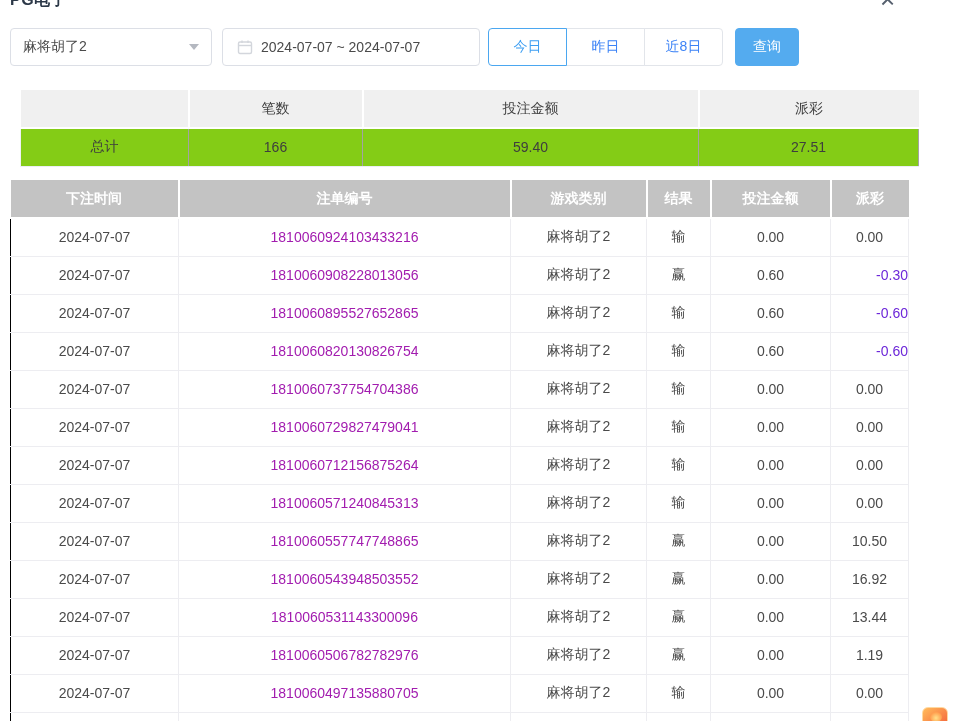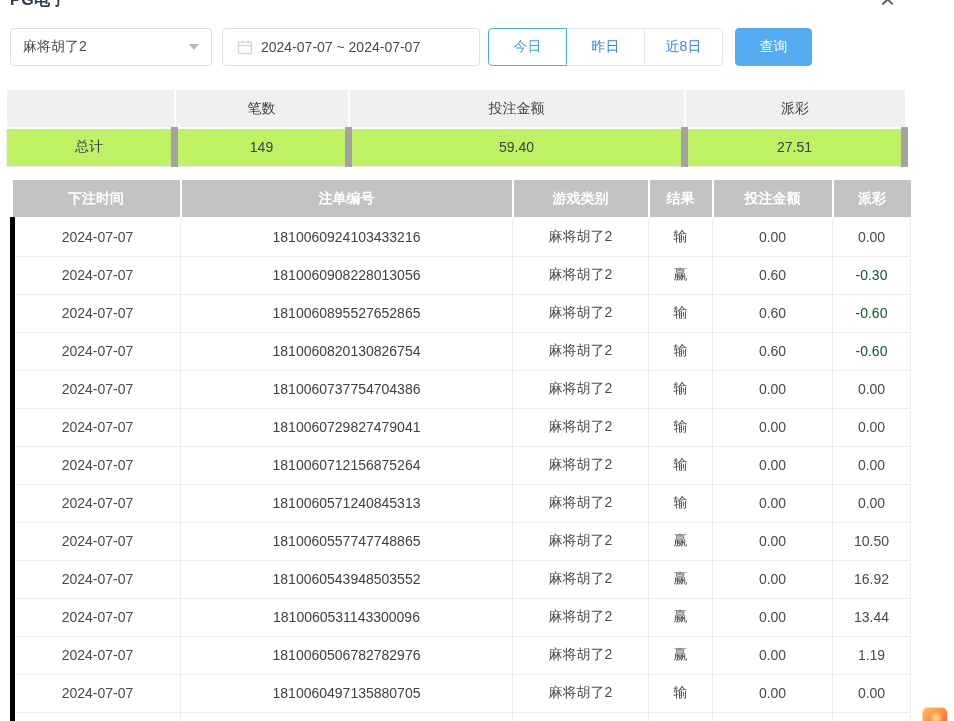--- a/index.html
+++ b/index.html
@@ -62,57 +62,57 @@
     font-family: inherit;
   }
   .seg-btn + .seg-btn { margin-left: -1px; }
   .seg-btn:first-child { border-radius: 4px 0 0 4px; }
   .seg-btn:last-child { border-radius: 0 4px 4px 0; text-align: center; }
   .seg-btn.active {
     border: 1px solid #4ba7f0; color: #3d9ef2; position: relative; z-index: 2;
     border-radius: 4px 0 0 4px;
   }
   .query-btn {
-    width: 77px; height: 38px; margin-left: 12px;
+    width: 64px; height: 38px; margin-left: 12px;
     background: #54abef; border: 1px solid #54abef; border-radius: 4px;
     color: #fff; font-size: 14px; cursor: pointer;
     font-family: inherit;
   }
 
   
   table { border-collapse: collapse; table-layout: fixed; }
   td, th { height: 38px; text-align: center; font-size: 14px; overflow: hidden; white-space: nowrap; }
 
   
-  .summary-table { position: absolute; top: 90px; left: 6px; width: 898px; }
+  .summary-table { position: absolute; top: 90px; left: 20px; width: 898px; }
   .summary-table th {
     background: #f0f0f0; color: #404040; font-weight: normal;
     border-right: 2px solid #fff; border-bottom: 2px solid #fff;
   }
   .summary-table th:last-child { border-right: none; }
   .summary-table td {
-    background: #bef264; color: #3e3e3e;
-    border-right: 7px solid #a3a3a3; border-bottom: 1px solid #ebeef5;
+    background: #84cc16; color: #3e3e3e;
+    border-right: 1px solid #a3a3a3; border-bottom: 1px solid #ebeef5;
   }
   .summary-table td:first-child { border-left: 1px solid #f0f2f5; }
 
   
   .records-table { position: absolute; top: 180px; left: 10px; width: 898px; }
   .records-table th {
     background: #c3c3c3; color: #fff; font-weight: bold;
     border-right: 2px solid #fff; border-bottom: 2px solid #fff;
   }
   .records-table th:last-child { border-right: none; }
   .records-table td {
     background: #fff;
     border-right: 1px solid #ededf1; border-bottom: 1px solid #ededf1;
   }
-  .records-table td:first-child { border-left: 5px solid #000000; }
-  .c-id { color: #404040; }
-  .neg { color: #14532d; }
+  .records-table td:first-child { border-left: 1px solid #000000; }
+  .c-id { color: #a21caf; }
+  .neg { color: #6d28d9; text-align: right; }
 
   
   .float-btn {
     position: absolute; left: 922px; top: 707px;
     width: 26px; height: 26px; border-radius: 6px;
     background: linear-gradient(140deg, #ffb257 10%, #f4653e 85%);
     border: 1px solid #ffd9a0;
     cursor: pointer;
   }
   .float-btn .glow {
@@ -162,21 +162,21 @@
     <tr>
       <th></th>
       <th>笔数</th>
       <th>投注金额</th>
       <th>派彩</th>
     </tr>
   </thead>
   <tbody>
     <tr>
       <td>总计</td>
-      <td>149</td>
+      <td>166</td>
       <td>59.40</td>
       <td>27.51</td>
     </tr>
   </tbody>
 </table>
 
 <table class="records-table">
   <colgroup>
       <col style="width:168px">
       <col style="width:332px">

